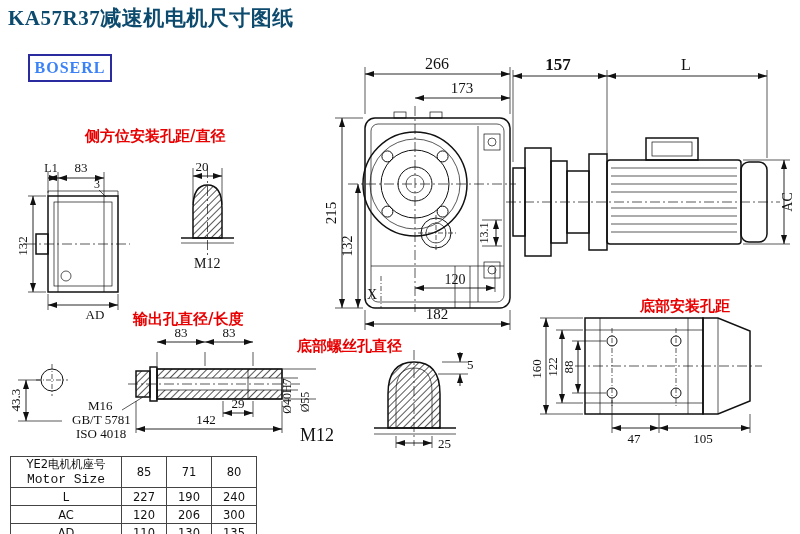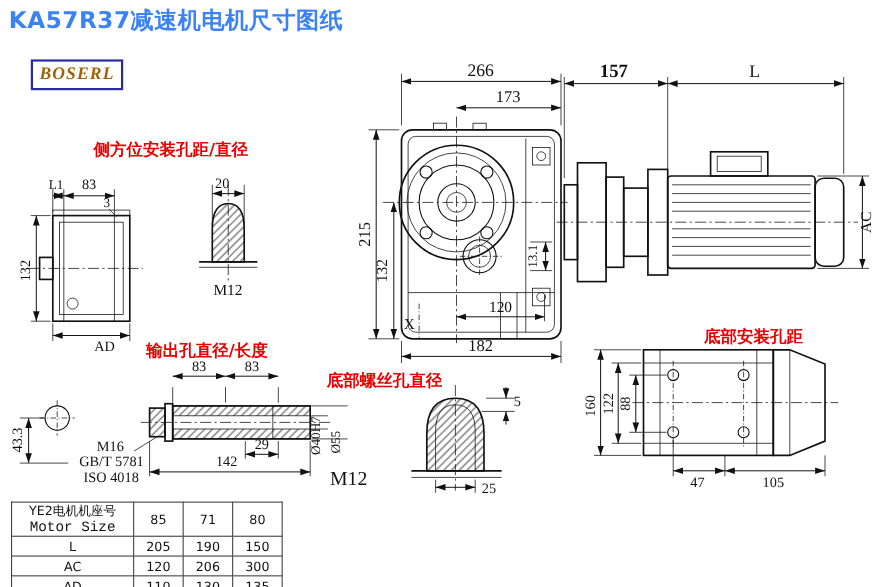--- a/index.html
+++ b/index.html
@@ -1,19 +1,19 @@
 <!DOCTYPE html>
 <html><head>
 <meta charset="utf-8">
 <style>
   html,body{margin:0;padding:0;background:#fff;width:800px;height:534px;overflow:hidden;}
   #stage{position:relative;width:800px;height:534px;background:#fff;font-family:"DejaVu Sans","Liberation Sans",sans-serif;}
-  #page-title{position:absolute;left:8px;top:4px;font-size:21px;font-weight:700;color:#3b82f6;letter-spacing:0.5px;}
+  #page-title{position:absolute;left:8px;top:4px;font-size:21px;font-weight:700;color:#0c4a6e;letter-spacing:0.5px;font-family:Liberation Serif, serif;}
   #logo{position:absolute;left:28px;top:54px;width:80px;height:24px;border:2px solid #2b2ba0;display:flex;align-items:center;justify-content:center;
-        font-family:"Liberation Serif","DejaVu Serif",serif;font-weight:700;font-size:16px;color:#a16207;letter-spacing:1px;background:#fff;font-style:italic;}
+        font-family:"Liberation Serif","DejaVu Serif",serif;font-weight:700;font-size:16px;color:#3b82f6;letter-spacing:1px;background:#fff;}
   svg{position:absolute;left:0;top:0;}
   .ln{stroke:#111;fill:none;stroke-width:1.5;}
   .md{stroke:#111;fill:none;stroke-width:1;}
   .thin{stroke:#111;fill:none;stroke-width:0.7;}
   .dim{stroke:#111;fill:none;stroke-width:0.9;}
   .cl{stroke:#111;fill:none;stroke-width:0.7;stroke-dasharray:10 3 2 3;}
   .cl2{stroke:#111;fill:none;stroke-width:0.7;stroke-dasharray:5 2 1 2;}
   .dt{font-family:"Liberation Serif","DejaVu Serif",serif;fill:#111;}
   .redlab{font-family:"DejaVu Sans","Liberation Sans",sans-serif;font-weight:700;fill:#e80000;font-size:15px;}
   .hatchfill{fill:url(#hatch);}
@@ -306,23 +306,23 @@
       <td class="c1">
         <div>YE2电机机座号</div>
         <div class="en">Motor Size</div>
       </td>
       <td class="cv">85</td>
       <td class="cv">71</td>
       <td class="cv">80</td>
     </tr>
     <tr>
       <td class="c1">L</td>
-      <td class="cv">205</td>
+      <td class="cv">227</td>
       <td class="cv">190</td>
-      <td class="cv">150</td>
+      <td class="cv">240</td>
     </tr>
     <tr>
       <td class="c1">AC</td>
       <td class="cv">120</td>
       <td class="cv">206</td>
       <td class="cv">300</td>
     </tr>
     <tr>
       <td class="c1">AD</td>
       <td class="cv">110</td>

